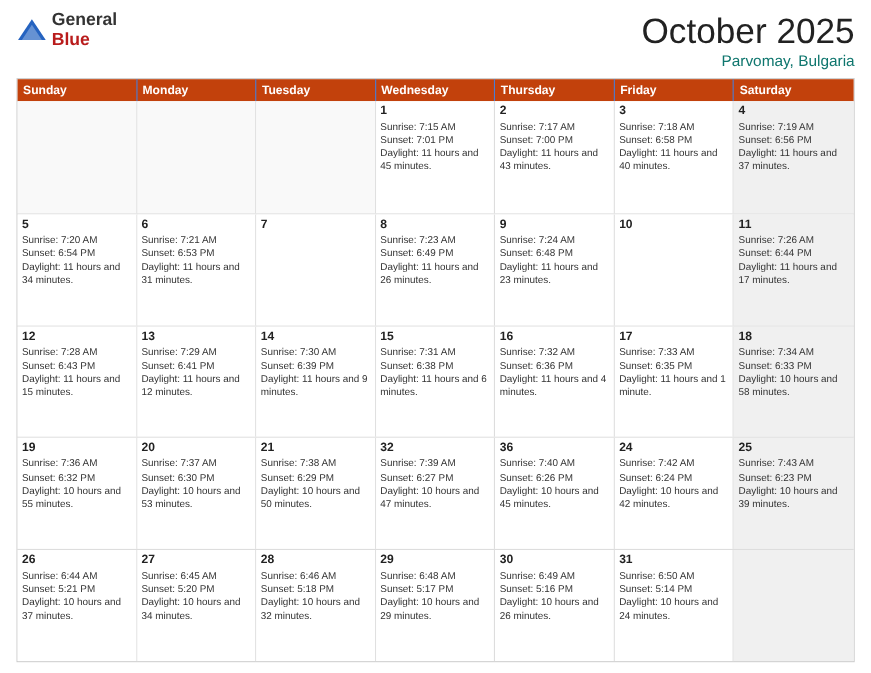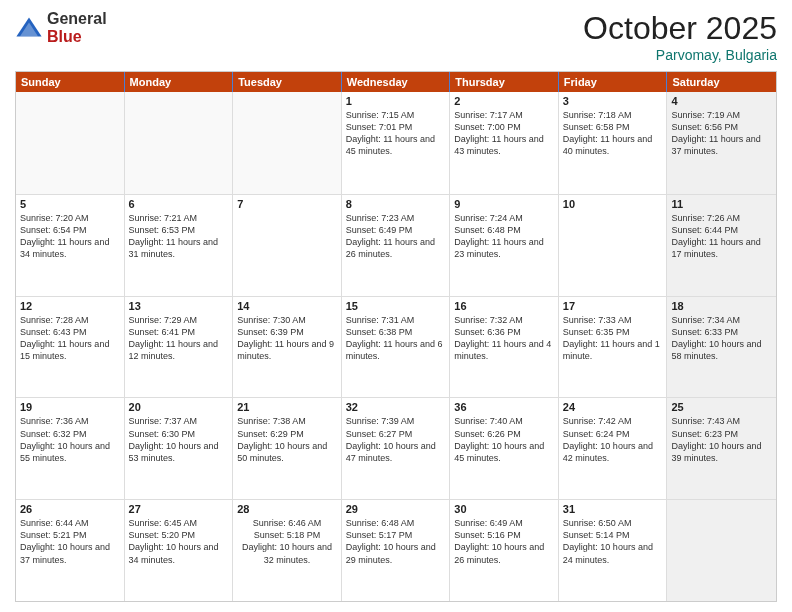--- a/index.html
+++ b/index.html
@@ -308,21 +308,21 @@
 Daylight: 10 hours and 37 minutes.</div>
           </div>
           <div class="cal-cell">
             <div class="day-num">27</div>
             <div class="cell-text" style="white-space: pre-line;">Sunrise: 6:45 AM
 Sunset: 5:20 PM
 Daylight: 10 hours and 34 minutes.</div>
           </div>
           <div class="cal-cell">
             <div class="day-num">28</div>
-            <div class="cell-text" style="white-space: pre-line; text-align: center;">Sunrise: 6:46 AM
+            <div class="cell-text" style="white-space: pre-line;">Sunrise: 6:46 AM
 Sunset: 5:18 PM
 Daylight: 10 hours and 32 minutes.</div>
           </div>
           <div class="cal-cell">
             <div class="day-num">29</div>
             <div class="cell-text" style="white-space: pre-line;">Sunrise: 6:48 AM
 Sunset: 5:17 PM
 Daylight: 10 hours and 29 minutes.</div>
           </div>
           <div class="cal-cell">

